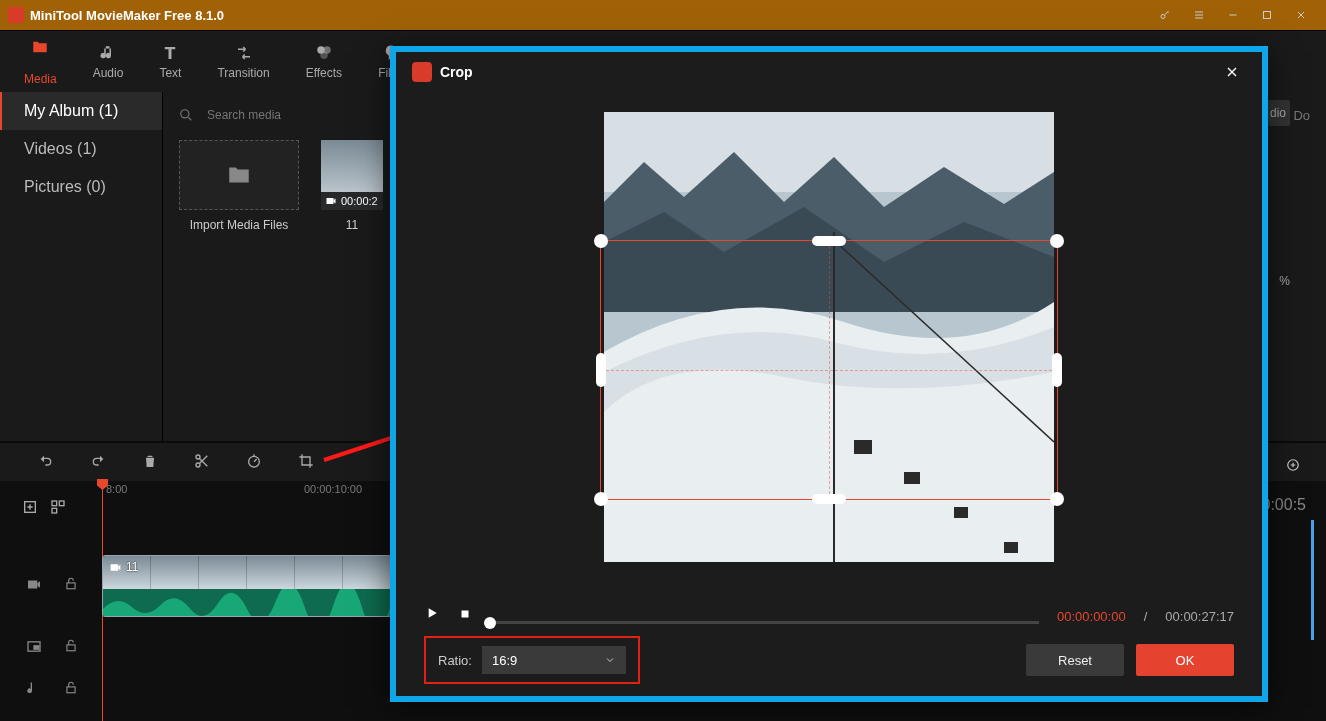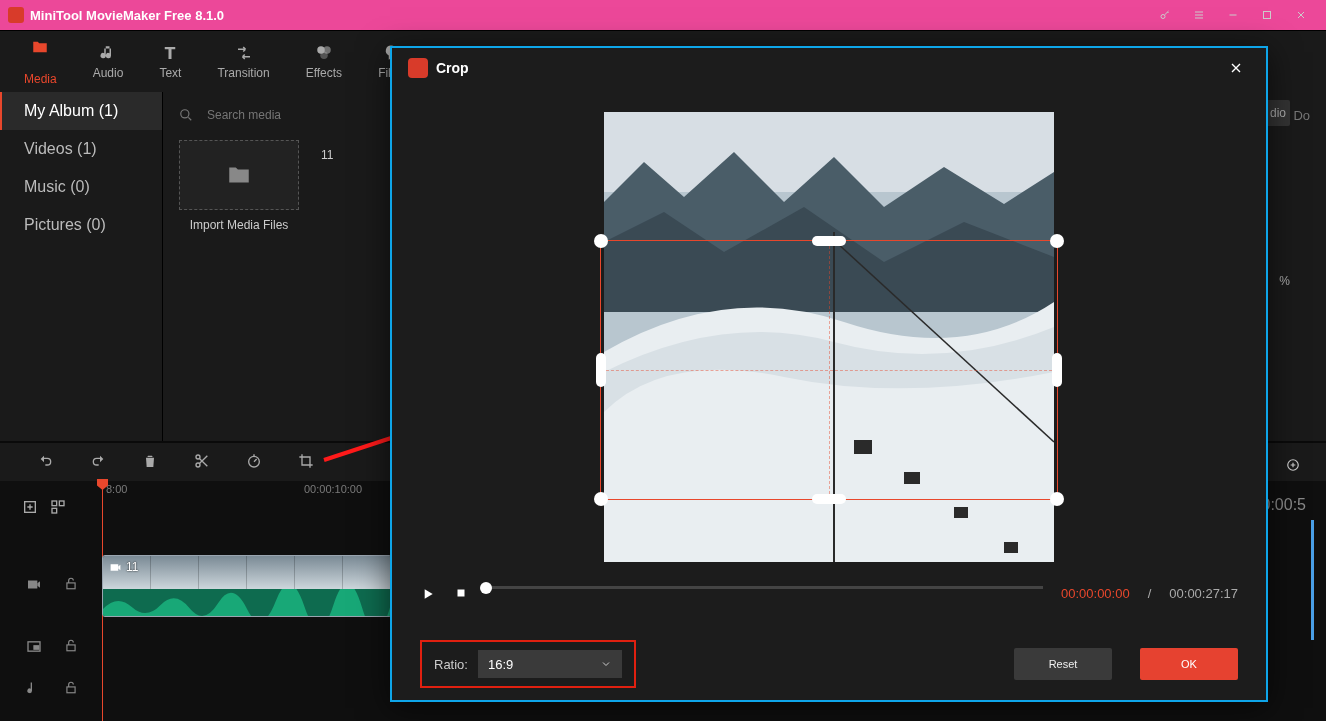--- a/index.html
+++ b/index.html
@@ -1,19 +1,19 @@
 <!DOCTYPE html>
 <html><head>
 <meta charset="utf-8">
 <style>
   * { box-sizing: border-box; margin: 0; padding: 0; font-family: -apple-system, "Segoe UI", Arial, sans-serif; }
   body { width: 1326px; height: 721px; background: #0a0a0a; color: #ccc; overflow: hidden; position: relative; font-size: 13px; }
 
   
-  .titlebar { height: 30px; background: #ec4899; display: flex; align-items: center; padding: 0 8px; }
+  .titlebar { height: 30px; background: #a16207; display: flex; align-items: center; padding: 0 8px; }
   .titlebar .brand { display: flex; align-items: center; gap: 6px; }
   .titlebar .brand-icon { width: 16px; height: 16px; background: #d83b2a; border-radius: 3px; }
   .titlebar .title { color: #fff; font-weight: 600; font-size: 13px; }
   .titlebar .spacer { flex: 1; }
   .titlebar .win-btn { width: 34px; height: 30px; display: flex; align-items: center; justify-content: center; color: #ccc; cursor: pointer; }
   .titlebar .win-btn svg { width: 12px; height: 12px; }
 
   
   .toolbar { height: 62px; background: #1a1a1a; display: flex; align-items: center; padding-left: 24px; gap: 36px; border-top: 1px solid #000; }
   .tab { display: flex; flex-direction: column; align-items: center; gap: 4px; color: #aaa; cursor: pointer; }
@@ -59,21 +59,21 @@
   .video-clip .wave svg { width: 100%; height: 100%; }
   .video-clip .badge { position: absolute; top: 4px; left: 6px; display: flex; align-items: center; gap: 4px; color: #fff; font-size: 12px; text-shadow: 0 0 2px #000; }
   .pip-track { top: 150px; height: 34px; }
   .audio-track { top: 192px; height: 34px; }
   .track-label-icon { position: absolute; left: -74px; top: 50%; transform: translateY(-50%); display: flex; gap: 22px; color: #888; }
 
   
   .right-peek { position: absolute; right: 0; top: 100px; width: 62px; display: flex; flex-direction: column; gap: 24px; align-items: flex-end; padding-right: 36px; color: #aaa; font-size: 12px; }
 
   
-  .crop-modal { position: absolute; left: 390px; top: 46px; width: 878px; height: 656px; background: #1c1c1c; border: 2px solid #0ea5e9; box-shadow: 0 6px 30px rgba(0,0,0,0.6); display: flex; flex-direction: column; }
+  .crop-modal { position: absolute; left: 390px; top: 46px; width: 878px; height: 656px; background: #1c1c1c; border: 6px solid #0ea5e9; box-shadow: 0 6px 30px rgba(0,0,0,0.6); display: flex; flex-direction: column; }
   .crop-header { height: 40px; display: flex; align-items: center; padding: 0 16px; gap: 8px; }
   .crop-header .crop-icon { width: 20px; height: 20px; background: #d83b2a; border-radius: 4px; display:flex;align-items:center;justify-content:center;}
   .crop-header .crop-title { color: #fff; font-size: 14px; font-weight: 600; }
   .crop-header .spacer { flex: 1; }
   .crop-header .close { color: #fff; cursor: pointer; width: 28px; height: 28px; display: flex; align-items: center; justify-content: center; }
   .crop-header .close svg { width: 16px; height: 16px; }
 
   .crop-preview-wrap { flex: 1; display: flex; align-items: center; justify-content: center; padding: 6px 0; }
   .crop-preview { position: relative; width: 450px; height: 450px; }
   .crop-image { position: absolute; inset: 0; }
@@ -83,34 +83,34 @@
   .crop-rect .grid-h { position: absolute; left: 0; right: 0; top: 50%; border-top: 1px dashed #e8472c; opacity: 0.45; }
   .handle { position: absolute; background: #fff; border-radius: 50%; width: 14px; height: 14px; }
   .handle.tl { left: -7px; top: -7px; } .handle.tr { right: -7px; top: -7px; }
   .handle.bl { left: -7px; bottom: -7px; } .handle.br { right: -7px; bottom: -7px; }
   .bar { position: absolute; background: #fff; border-radius: 6px; }
   .bar.t { top: -5px; left: 50%; transform: translateX(-50%); width: 34px; height: 10px; }
   .bar.b { bottom: -5px; left: 50%; transform: translateX(-50%); width: 34px; height: 10px; }
   .bar.l { left: -5px; top: 50%; transform: translateY(-50%); width: 10px; height: 34px; }
   .bar.r { right: -5px; top: 50%; transform: translateY(-50%); width: 10px; height: 34px; }
 
-  .crop-playbar { height: 42px; display: flex; align-items: flex-start; padding: 0 28px; gap: 18px; }
+  .crop-playbar { height: 42px; display: flex; align-items: flex-end; padding: 0 28px; gap: 18px; }
   .crop-playbar .btn-icon { color: #fff; cursor: pointer; }
   .crop-playbar .seek { flex: 1; height: 3px; background: #444; position: relative; }
   .crop-playbar .seek .thumb { position: absolute; left: 0; top: 50%; transform: translate(-50%,-50%); width: 12px; height: 12px; border-radius: 50%; background: #fff; }
   .crop-playbar .time-cur { color: #e8472c; font-size: 13px; }
   .crop-playbar .time-sep { color: #aaa; }
   .crop-playbar .time-dur { color: #aaa; }
 
   .crop-footer { height: 72px; display: flex; align-items: center; padding: 0 28px; gap: 12px; }
   .ratio-box { border: 2px solid #e02010; padding: 8px 12px; display: flex; align-items: center; gap: 10px; }
   .ratio-box label { color: #ccc; font-size: 13px; }
   .ratio-select { width: 144px; height: 28px; background: #3a3a3a; color: #fff; border: none; padding: 0 10px; display: flex; align-items: center; justify-content: space-between; cursor: pointer; }
   .crop-footer .spacer { flex: 1; }
-  .crop-btn { width: 98px; height: 32px; display: flex; align-items: center; justify-content: center; cursor: pointer; font-size: 11px; border-radius: 2px; margin-left: 16px; }
+  .crop-btn { width: 98px; height: 32px; display: flex; align-items: center; justify-content: center; cursor: pointer; font-size: 13px; border-radius: 2px; }
   .crop-btn.reset { background: #3a3a3a; color: #eee; }
   .crop-btn.ok { background: #e64230; color: #fff; }
 
   
   .arrow-anno { position: absolute; pointer-events: none; }
 </style>
 </head>
 <body>
 
 <div class="titlebar">
@@ -185,21 +185,20 @@
         <path d="M12 2a7 7 0 00-3 13.3V21l3-2 3 2v-5.7A7 7 0 0012 2z"></path>
       </svg>
     <span>Filter</span>
   </div>
 </div>
 
 <div class="body">
   <div class="sidebar">
     <div class="sidebar-item active">My Album (1)</div>
     <div class="sidebar-item">Videos (1)</div>
-    <div class="sidebar-item">Music (0)</div>
     <div class="sidebar-item">Pictures (0)</div>
   </div>
   <div class="media-pane">
     <div class="media-search">
       <svg width="14" height="14" viewBox="0 0 24 24" fill="none" stroke="#777" stroke-width="2">
           <circle cx="10" cy="10" r="7"></circle>
           <path d="M21 21l-5-5"></path>
         </svg>
       <input placeholder="Search media" style="">
       <svg width="16" height="16" viewBox="0 0 24 24" fill="#777">
@@ -210,20 +209,29 @@
     <div class="media-thumbs">
       <div>
         <div class="import-box">
           <svg width="26" height="26" viewBox="0 0 24 24" fill="#888">
               <path d="M3 5h6l2 2h10v12H3z"></path>
             </svg>
         </div>
         <div class="import-label">Import Media Files</div>
       </div>
       <div>
+        <div class="clip-thumb">
+          <div class="dur-bar">
+            <svg width="12" height="12" viewBox="0 0 24 24" fill="#fff">
+                <rect x="3" y="6" width="14" height="12"></rect>
+                <path d="M17 10l4-3v10l-4-3z"></path>
+              </svg>
+            <span>00:00:2</span>
+          </div>
+        </div>
         <div class="clip-label">11</div>
       </div>
     </div>
   </div>
 </div>
 
 <div class="tl-toolbar">
   <span class="tl-btn"><svg viewBox="0 0 24 24" fill="currentColor">
         <path d="M9 14l-5-5 5-5v3h5a6 6 0 010 12h-3v-2h3a4 4 0 000-8H9v5z"></path>
       </svg></span>

